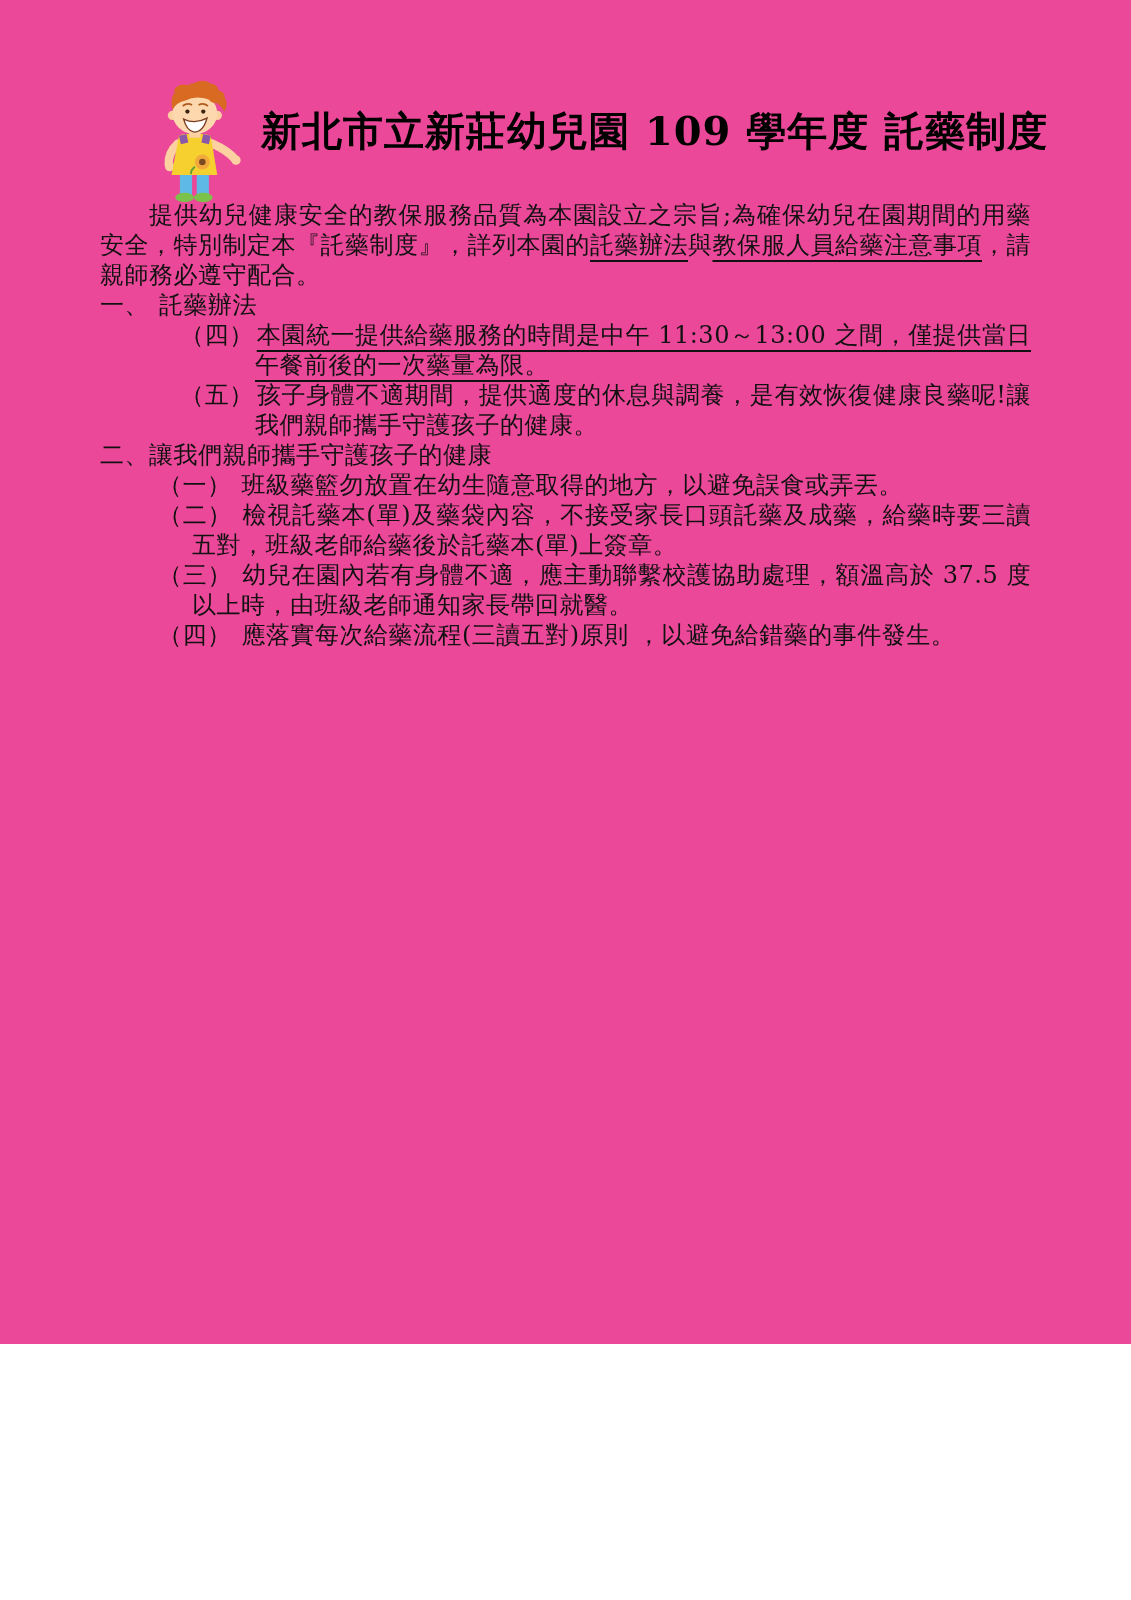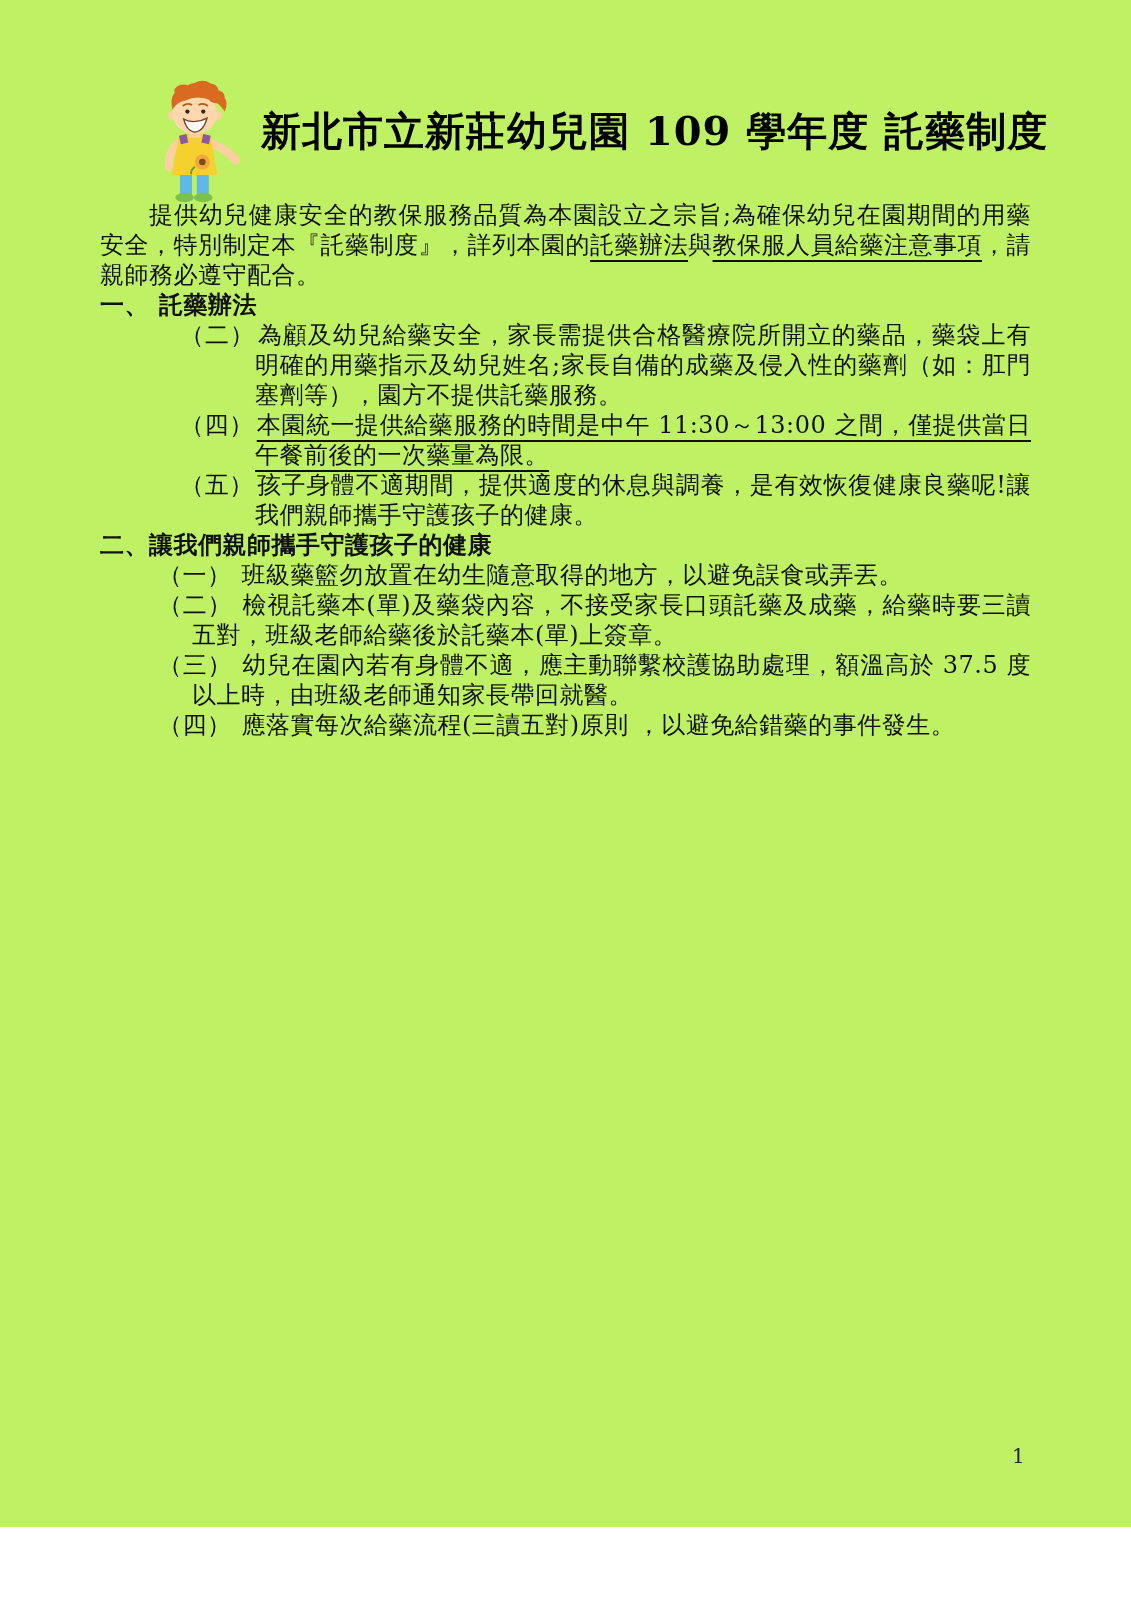--- a/index.html
+++ b/index.html
@@ -1,37 +1,37 @@
 <!DOCTYPE html>
 <html><head>
 <meta charset="utf-8">
 <style>
   html,body{margin:0;padding:0;background:#ffffff;}
   .page{
     position:relative;
-    width:1131px;height:1527px;
-    background:#bef264;
+    width:1131px;height:1344px;
+    background:#ec4899;
     color:#111111;
     font-family:"DejaVu Serif","Liberation Serif",serif;
     overflow:hidden;
   }
   .mascot{position:absolute;left:137px;top:76px;width:112px;height:130px;}
   .title{
     position:absolute;left:261px;top:104px;margin:0;
     font-size:40px;font-weight:900;letter-spacing:1px;white-space:nowrap;
     color:#000;
   }
   .doc{
     position:absolute;left:100px;top:200px;width:931px;
     font-size:24px;line-height:30px;letter-spacing:0.5px;
     text-align:justify;
   }
   .doc p{margin:0;padding:0;}
   .intro{text-indent:49px;}
-  .sec-head{font-weight:700;}
+  .sec-head{font-weight:400;}
   .sec1-title{margin-left:10px;}
   .item.s1{margin-left:80px;padding-left:75px;text-indent:-75px;}
   .item.s2{margin-left:58px;padding-left:34px;text-indent:-34px;}
   .item.s1 .mk{margin-right:3px;}
   .item.s2 .mk{margin-right:10px;}
   .u{
     text-decoration:underline;
     text-decoration-thickness:2px;
     text-underline-offset:7px;
   }
@@ -77,21 +77,20 @@
 
   <h1 class="title">新北市立新莊幼兒園 109 學年度 託藥制度</h1>
 
   <div class="doc">
 
     <p class="intro"><span>提供幼兒健康安全的教保服務品質為本園設立之宗旨;為確保幼兒在園期間的用藥安全，特別制定本『託藥制度』，詳列本園的</span><span class="u">託藥辦法</span><span>與</span><span class="u">教保服人員給藥注意事項</span><span>，請親師務必遵守配合。</span></p>
 
     <p class="sec-head"><span>一、</span><span class="sec1-title">託藥辦法</span></p>
 
 
-    <p class="item s1"><span class="mk">（二）</span><span>為顧及幼兒給藥安全，家長需提供合格醫療院所開立的藥品，藥袋上有明確的用藥指示及幼兒姓名;家長自備的成藥及侵入性的藥劑（如：肛門塞劑等），園方不提供託藥服務。</span></p>
 
 
     <p class="item s1"><span class="mk">（四）</span><span class="u">本園統一提供給藥服務的時間是中午 11:30～13:00 之間，僅提供當日午餐前後的一次藥量為限。</span></p>
 
     <p class="item s1"><span class="mk">（五）</span><span>孩子身體不適期間，提供適度的休息與調養，是有效恢復健康良藥呢!讓我們親師攜手守護孩子的健康。</span></p>
 
     <p class="sec-head">二、讓我們親師攜手守護孩子的健康</p>
 
     <p class="item s2"><span class="mk">（一）</span><span>班級藥籃勿放置在幼生隨意取得的地方，以避免誤食或弄丟。</span></p>
 

